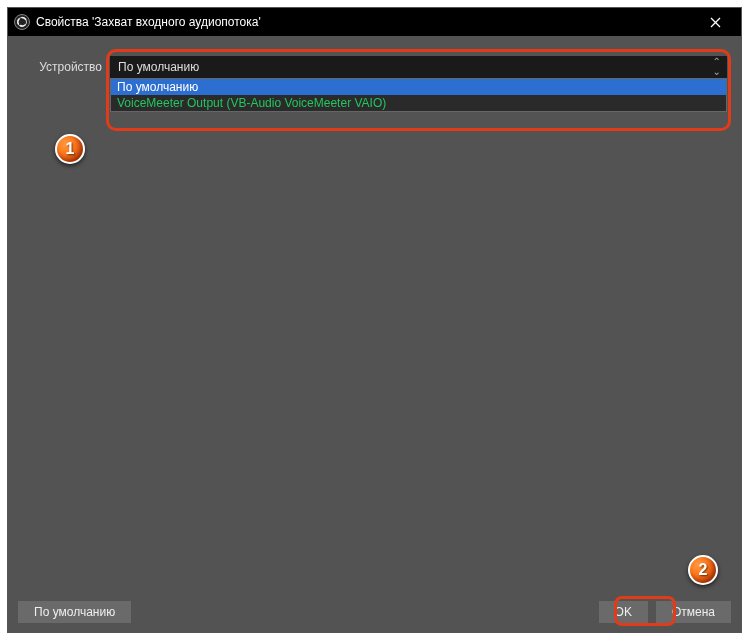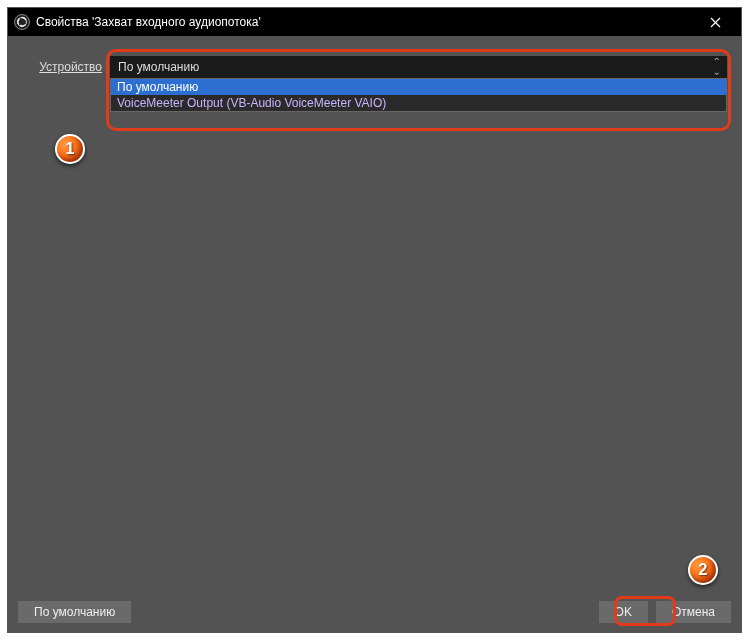--- a/index.html
+++ b/index.html
@@ -68,21 +68,20 @@
       display: flex;
       align-items: flex-start;
     }
     .label {
       color: #ddd;
       font-size: 12px;
       width: 88px;
       padding-top: 4px;
       text-align: right;
       padding-right: 8px;
-      text-decoration: underline;
     }
     .select-wrap {
       flex: 1;
       position: relative;
     }
     .select-box {
       background: #1a1a1a;
       color: #ddd;
       font-size: 12px;
       height: 22px;
@@ -102,21 +101,21 @@
     }
     .dropdown {
       position: absolute;
       top: 22px;
       left: 0;
       right: 0;
       background: #2a2a2a;
       border: 1px solid #666;
     }
     .dropdown .opt {
-      color: #c4b5fd;
+      color: #22c55e;
       font-size: 12px;
       height: 16px;
       line-height: 16px;
       padding: 0 6px;
       cursor: pointer;
     }
     .dropdown .opt.sel {
       background: #2d6fd1;
       color: #fff;
     }

